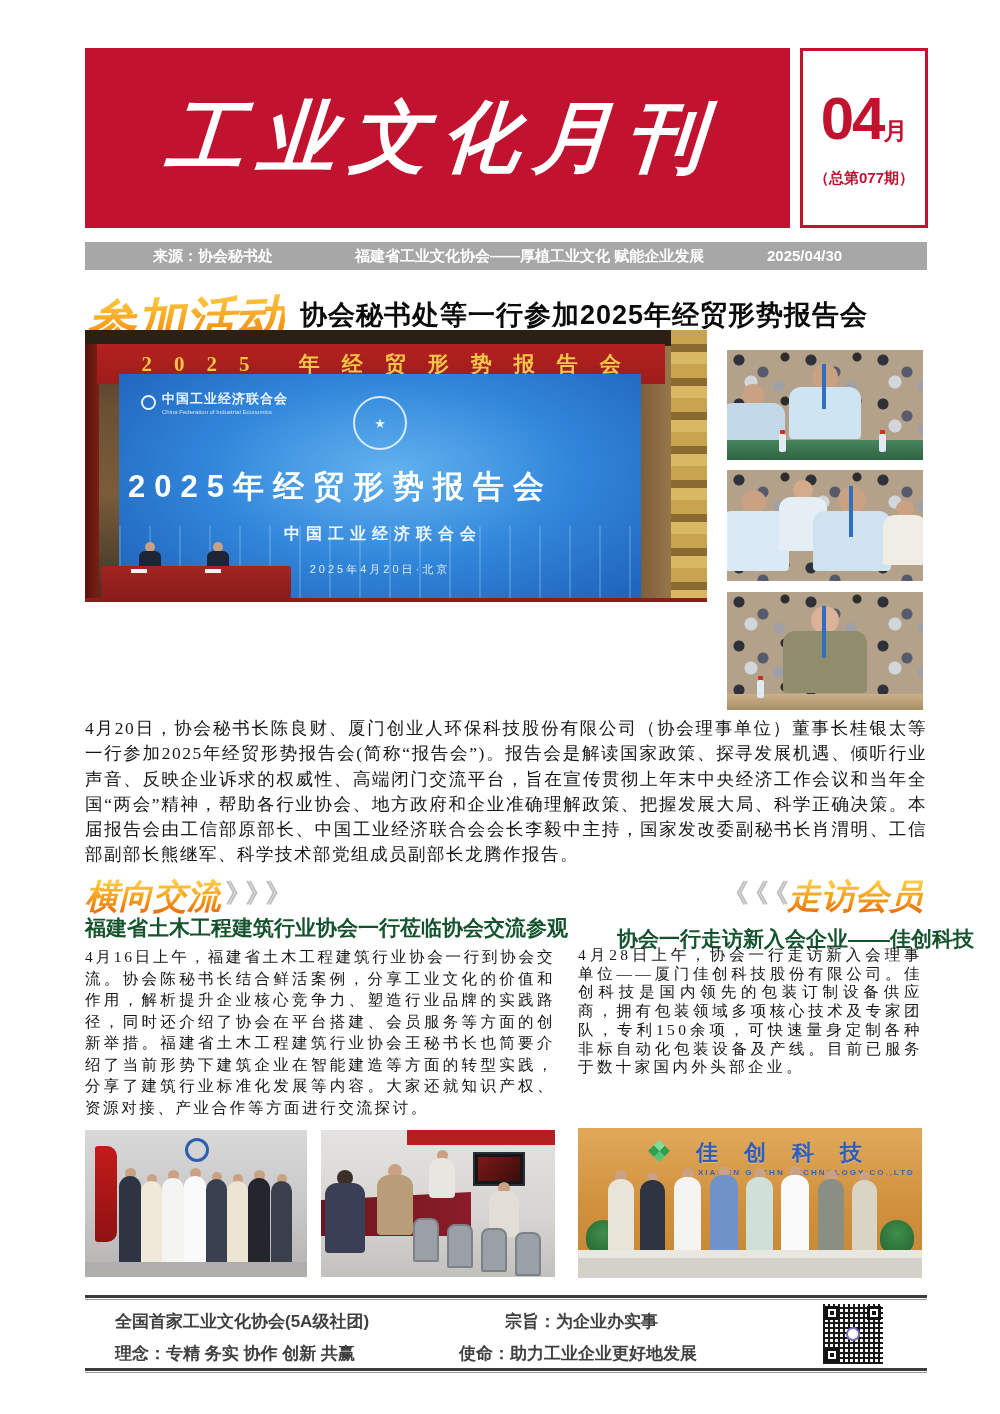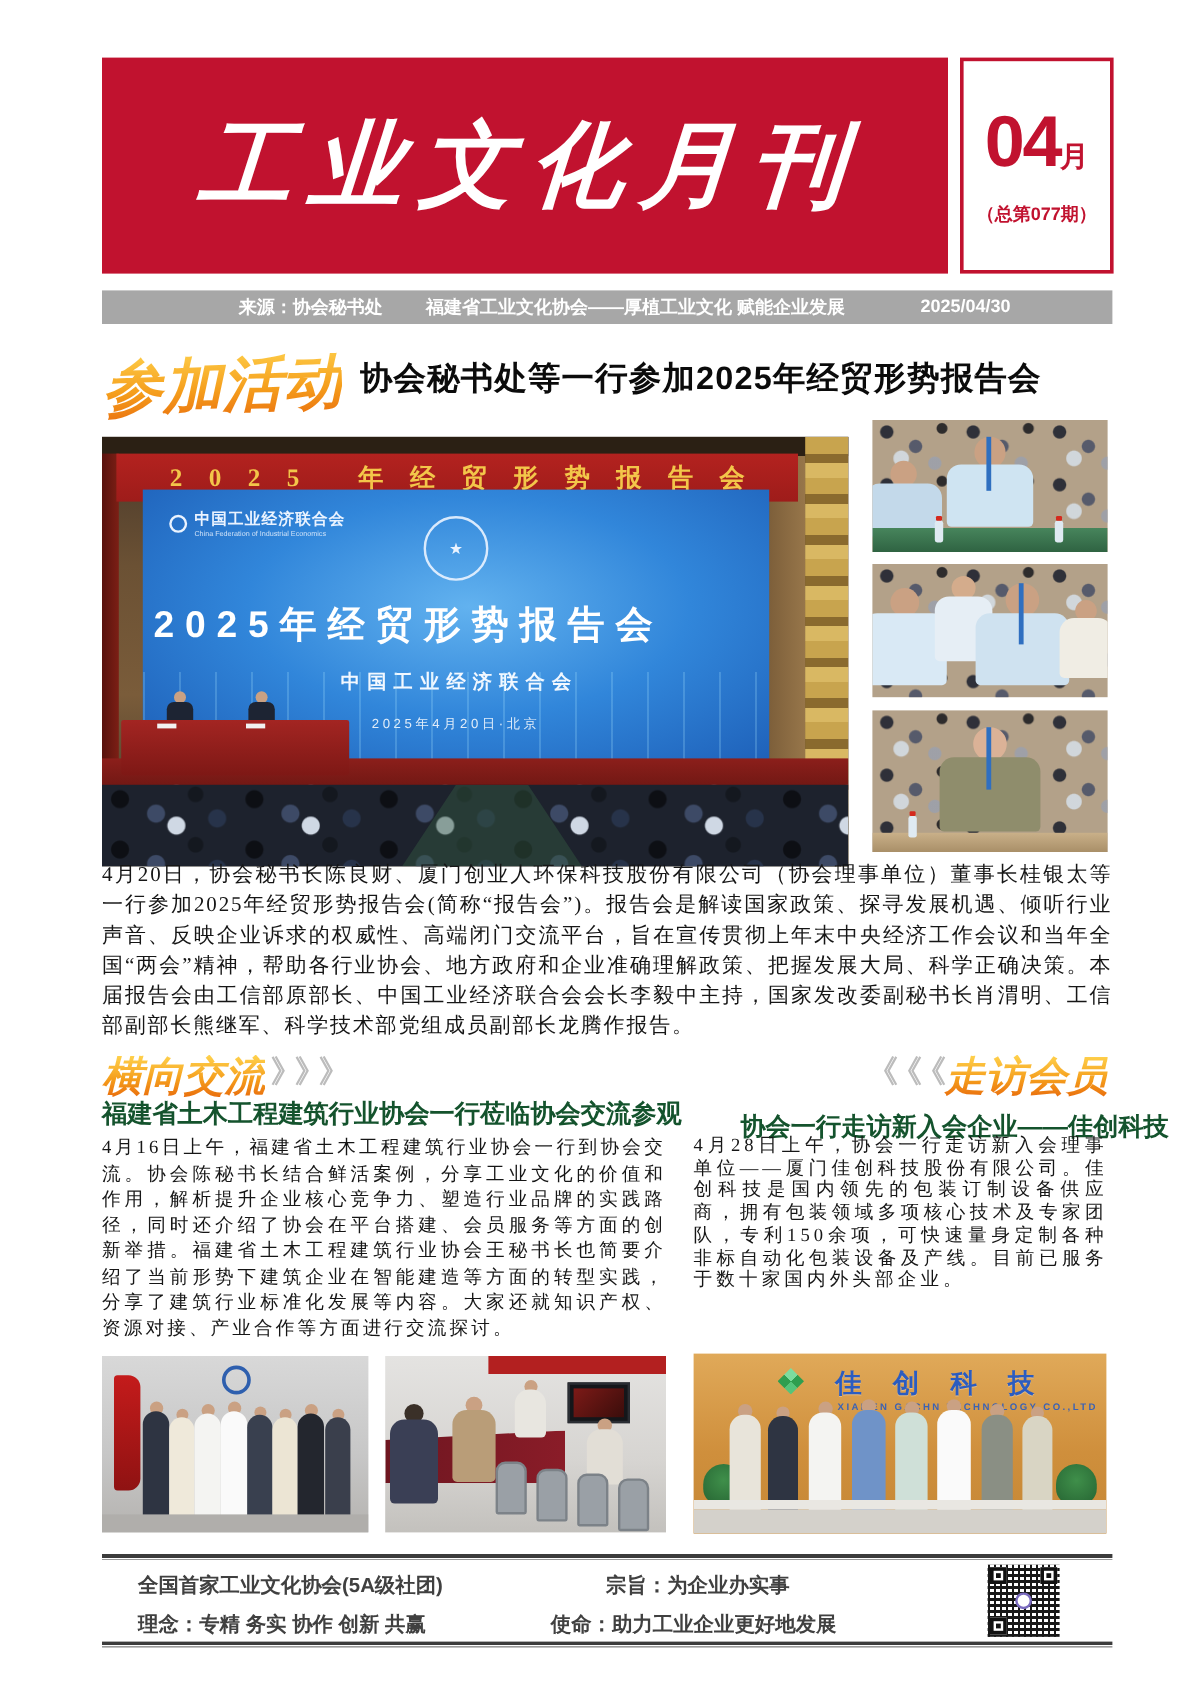--- a/index.html
+++ b/index.html
@@ -11,41 +11,41 @@
   .mast-band{left:85px;top:48px;width:705px;height:180px;background:#c1122f;display:flex;align-items:center;justify-content:center;}
   .mast-title{color:#fff;font-family:"Liberation Serif",serif;font-weight:900;font-style:italic;font-size:78px;letter-spacing:14px;transform:skewX(-4deg);white-space:nowrap;text-indent:8px;}
   .issue-box{left:800px;top:48px;width:128px;height:180px;background:#fff;border:3px solid #c1122f;box-sizing:border-box;display:flex;flex-direction:column;align-items:center;justify-content:center;color:#c1122f;}
   .issue-month{font-weight:900;font-size:60px;line-height:60px;letter-spacing:-2px;}
   .issue-unit{font-size:24px;font-weight:700;letter-spacing:0;}
   .issue-no{font-size:15px;font-weight:700;margin-top:8px;white-space:nowrap;}
 
   
   .meta-bar{left:85px;top:242px;width:842px;height:28px;background:#a7a7a7;color:#fff;font-size:15px;font-weight:700;}
   .meta-bar span{position:absolute;top:5px;white-space:nowrap;}
-  .meta-source{left:68px;margin-left:46px;}
+  .meta-source{left:68px;}
   .meta-slogan{left:270px;}
   .meta-date{left:682px;}
 
   
   .callig{font-family:"Liberation Serif",serif;font-weight:900;font-style:italic;background:linear-gradient(180deg,#ffd34e 0%,#f59e1c 55%,#e8690c 100%);-webkit-background-clip:text;background-clip:text;color:transparent;white-space:nowrap;}
   .callig-big{font-size:50px;transform:rotate(-2deg);}
   .callig-mid{font-size:34px;}
   .chev{font-weight:900;color:#bcbcbc;font-size:26px;letter-spacing:-6px;vertical-align:6px;}
   .headline1{left:300px;top:297px;font-size:27px;font-weight:900;color:#0b0b0b;letter-spacing:1px;white-space:nowrap;}
   .headline2{font-size:21px;font-weight:700;color:#14532d;white-space:nowrap;}
 
   
   .body-text{font-family:"Liberation Serif",serif;color:#161616;text-align:justify;}
   .body1{left:85px;top:716px;width:842px;font-size:17.5px;line-height:25.3px;letter-spacing:1.5px;}
   .bodyL{left:85px;top:946px;width:470px;font-size:15.5px;line-height:21.5px;letter-spacing:2.6px;}
   .bodyR{left:578px;top:946px;width:345px;font-size:15.5px;line-height:18.7px;letter-spacing:3.4px;}
 
   
   .photo{overflow:hidden;}
-  .main-photo{left:85px;top:364px;width:622px;height:358px;background:linear-gradient(180deg,#46372a 0%,#6b5134 30%,#7a5c3a 60%,#3a3326 100%);}
+  .main-photo{left:85px;top:330px;width:622px;height:272px;background:linear-gradient(180deg,#46372a 0%,#6b5134 30%,#7a5c3a 60%,#3a3326 100%);}
   .mp-ceiling{left:0;top:0;width:622px;height:16px;background:#2b2014;}
   .mp-banner{left:12px;top:14px;width:568px;height:40px;background:linear-gradient(180deg,#b3221f,#9e1c1a);display:flex;align-items:center;justify-content:center;}
   .mp-banner-text{color:#f3c64a;font-weight:700;font-size:21px;letter-spacing:22px;font-family:"Liberation Serif",serif;white-space:nowrap;text-indent:22px;}
   .mp-curtain{left:0;top:14px;width:14px;height:260px;background:linear-gradient(90deg,#58120d,#7c1f15);}
   .mp-pillar{left:586px;top:0;width:36px;height:358px;background:repeating-linear-gradient(180deg,#c8a44e 0 14px,#8a6a2e 14px 22px,#d9b863 22px 34px);}
   .mp-pillar2{left:556px;top:16px;width:30px;height:280px;background:linear-gradient(90deg,#7d5f3a,#97764a);}
   .mp-screen{left:34px;top:44px;width:522px;height:232px;background:radial-gradient(ellipse at 52% 42%,#62b2ef 0%,#3186da 48%,#1c5cb5 100%);}
   .mp-lights{left:34px;top:196px;width:522px;height:80px;background:repeating-linear-gradient(90deg,rgba(170,230,255,.45) 0 2px,transparent 2px 30px);opacity:.5;}
   .mp-logo{left:22px;top:16px;display:flex;align-items:center;gap:6px;color:#eaf3ff;}
   .mp-logo-ring{width:15px;height:15px;border:2px solid #eaf3ff;border-radius:50%;box-sizing:border-box;}

